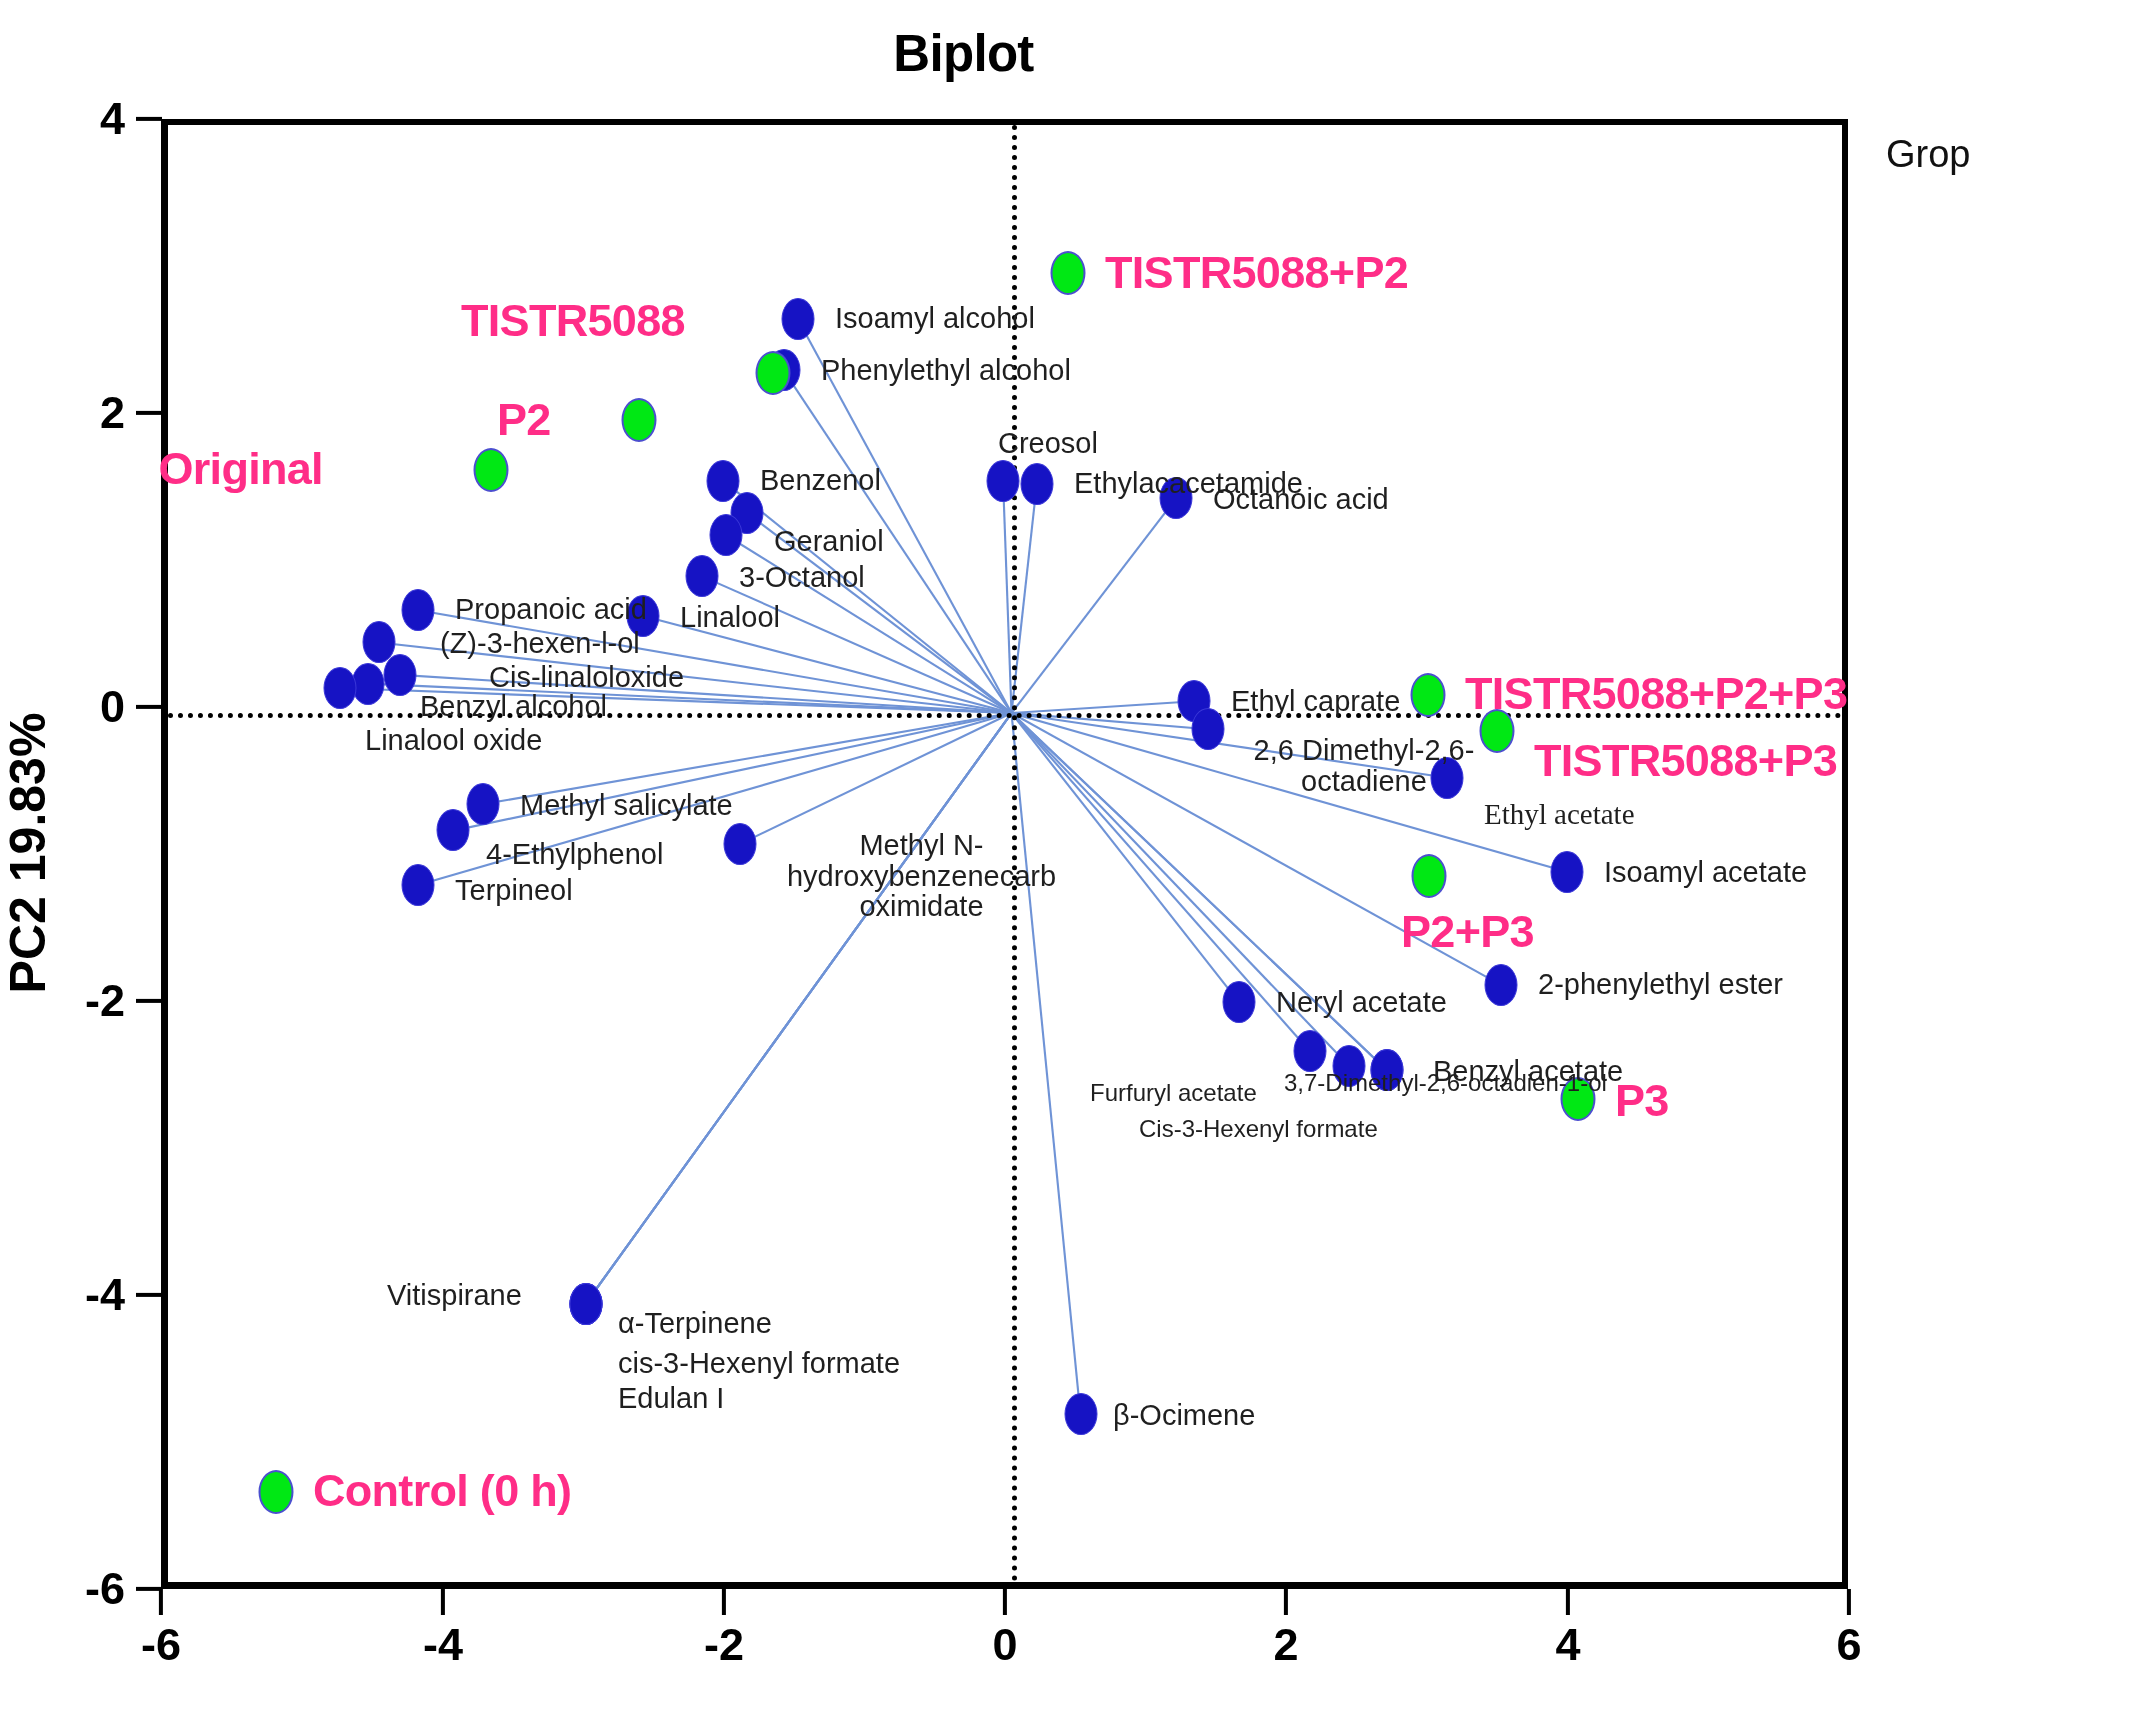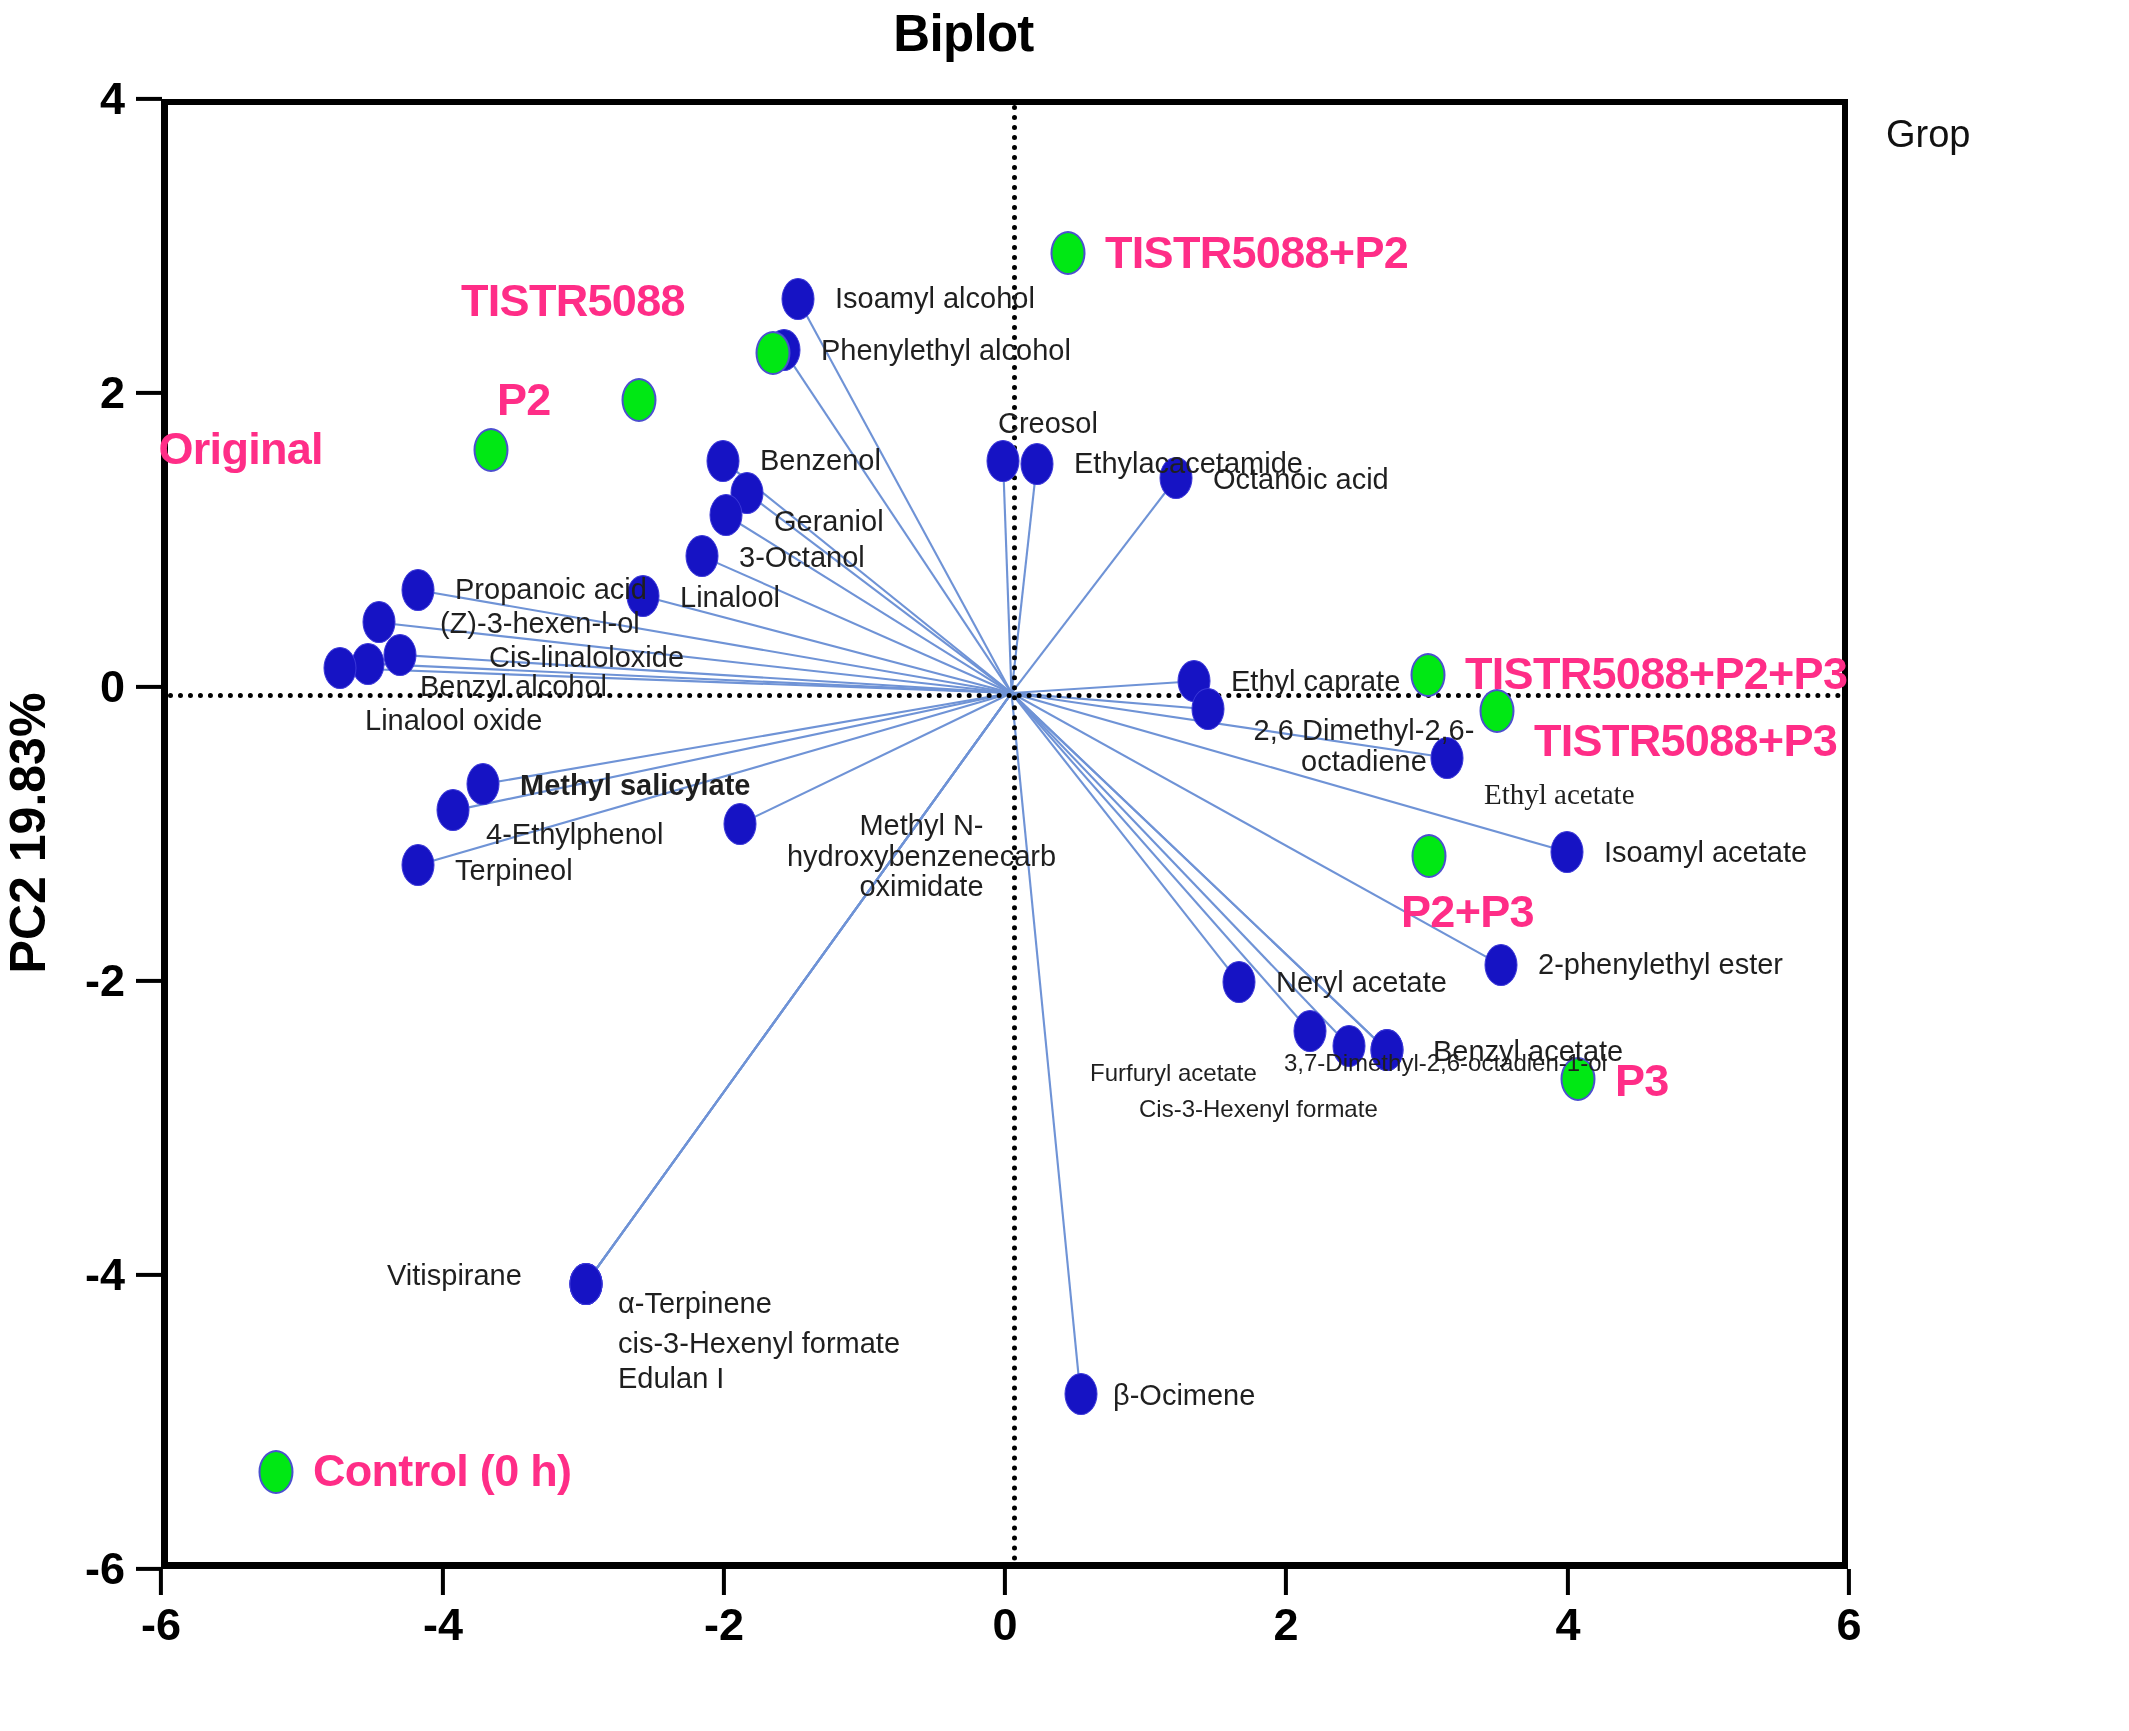--- a/index.html
+++ b/index.html
@@ -1,18 +1,18 @@
 <!DOCTYPE html>
 <html style="font-size:11.3px"><head>
 <meta charset="utf-8">
 <style>
   html,body{margin:0;padding:0;background:#fff;}
   body{width:2129px;height:1731px;position:relative;font-family:"Liberation Sans",sans-serif;overflow:hidden;}
 
-  #chart-root{position:absolute;inset:0;}
+  #chart-root{position:absolute;inset:0;margin-top:20px;}
 
   
   #chart-title{
     position:absolute;left:0;top:4.2px;width:1927px;text-align:center;
     font-size:51px;font-weight:bold;color:#000;letter-spacing:-0.7px;
     font-family:"Liberation Sans",sans-serif;
   }
 
   
   #plot-area{
@@ -173,21 +173,21 @@
           <div class="lbl lbl-load" style="left: 321px; top: 537px;">Cis-linaloloxide</div>
           <div class="lbl lbl-load" style="left: 252px; top: 566px;">Benzyl alcohol</div>
           <div class="lbl lbl-load" style="left: 197px; top: 600px;">Linalool oxide</div>
           <div class="lbl lbl-load" style="left: 830px; top: 303px;">Creosol</div>
           <div class="lbl lbl-load" style="left: 906px; top: 343px;">Ethylacacetamide</div>
           <div class="lbl lbl-load" style="left: 1045px; top: 359px;">Octanoic acid</div>
           <div class="lbl lbl-load" style="left: 1063px; top: 561px;">Ethyl caprate</div>
           <div class="lbl lbl-load lbl-wrap" style="width: 234px; white-space: normal; left: 1079px; top: 610px;">2,6 Dimethyl-2,6-octadiene</div>
           <div class="lbl lbl-load" style="left: 1316px; top: 674px; font-family: Liberation Serif, serif;">Ethyl acetate</div>
           <div class="lbl lbl-load" style="left: 1436px; top: 732px;">Isoamyl acetate</div>
-          <div class="lbl lbl-load" style="left: 352px; top: 665px; font-weight: bold;">Methyl salicylate</div>
+          <div class="lbl lbl-load" style="left: 352px; top: 665px;">Methyl salicylate</div>
           <div class="lbl lbl-load" style="left: 318px; top: 714px;">4-Ethylphenol</div>
           <div class="lbl lbl-load" style="left: 287px; top: 750px;">Terpineol</div>
           <div class="lbl lbl-load lbl-wrap" style="width: 297px; white-space: normal; left: 605px; top: 705px;">Methyl N-hydroxybenzenecarb oximidate</div>
           <div class="lbl lbl-load" style="left: 1370px; top: 844px;">2-phenylethyl ester</div>
           <div class="lbl lbl-load" style="left: 1108px; top: 862px;">Neryl acetate</div>
           <div class="lbl lbl-small" style="left: 1116px; top: 946px;">3,7-Dimethyl-2,6-octadien-1-ol</div>
           <div class="lbl lbl-load" style="left: 1265px; top: 931px;">Benzyl acetate</div>
           <div class="lbl lbl-small" style="left: 922px; top: 956px;">Furfuryl acetate</div>
           <div class="lbl lbl-small" style="left: 971px; top: 992px;">Cis-3-Hexenyl formate</div>
           <div class="lbl lbl-load" style="left: 219px; top: 1155px;">Vitispirane</div>

